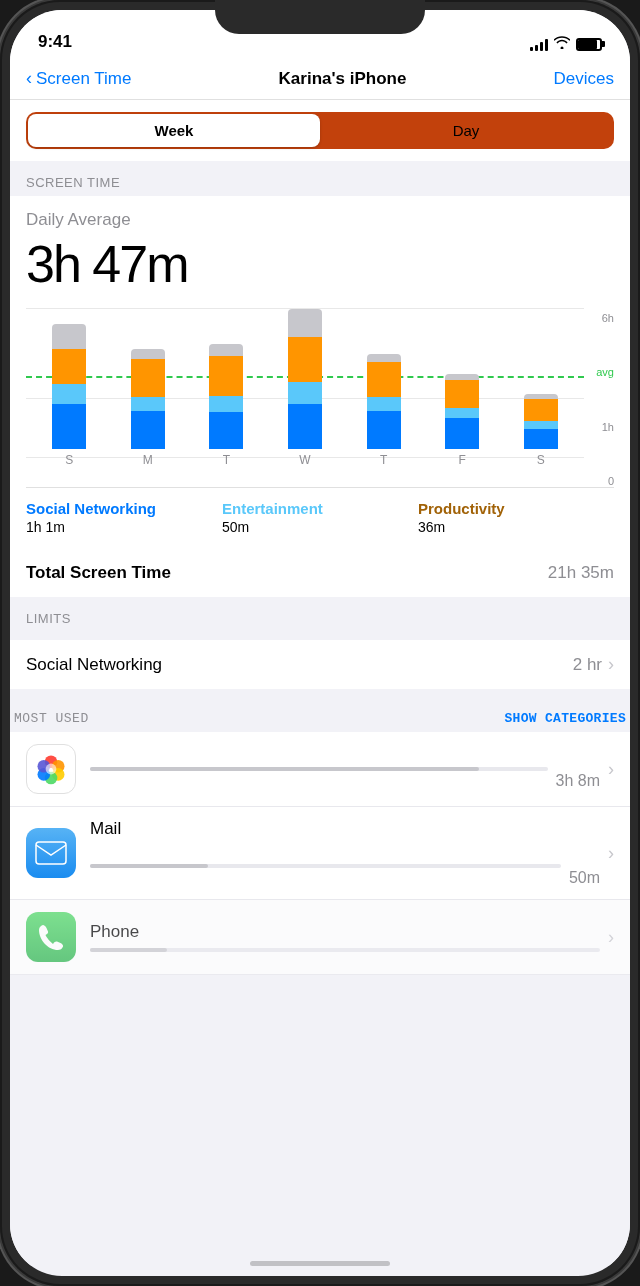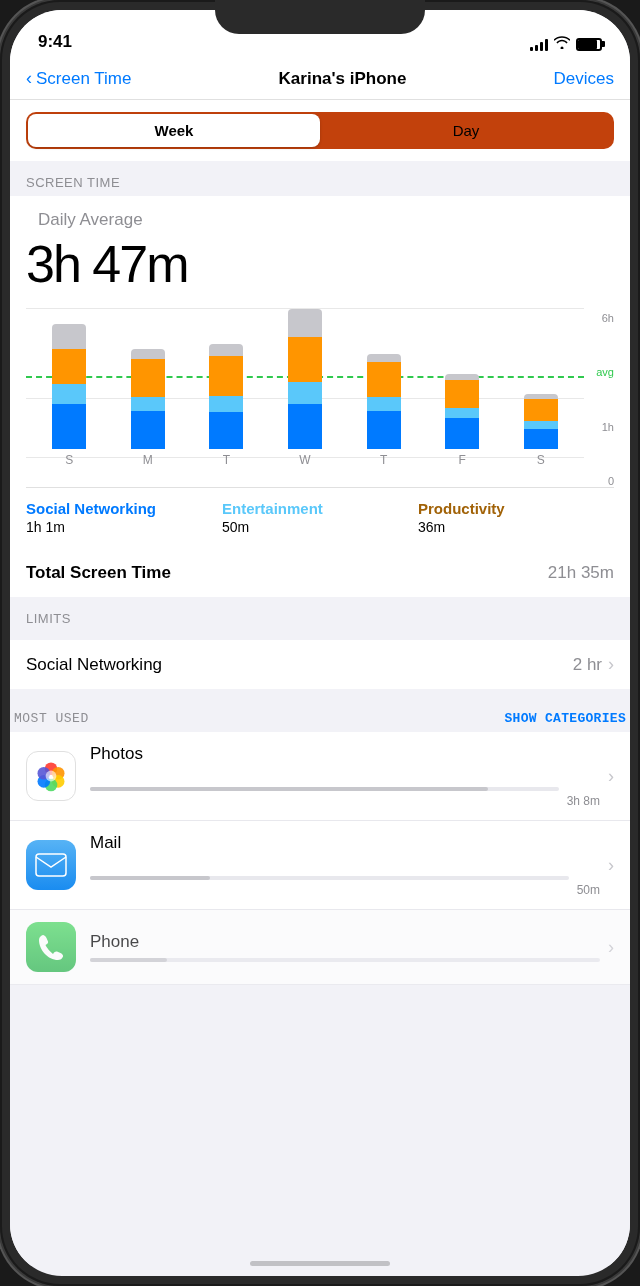--- a/index.html
+++ b/index.html
@@ -200,21 +200,21 @@
       text-transform: uppercase;
     }
 
     
     .screen-time-card {
       background: white;
       margin-bottom: 0;
     }
 
     .daily-avg-label {
-      padding: 14px 28px 4px;
+      padding: 14px 16px 4px;
       font-size: 17px;
       color: #8e8e93;
     }
 
     .daily-avg-value {
       padding: 0 16px 14px;
       font-size: 52px;
       font-weight: 300;
       color: #000;
       letter-spacing: -2px;
@@ -463,21 +463,21 @@
       position: relative;
     }
 
     .app-usage-fill {
       height: 100%;
       background: #c7c7cc;
       border-radius: 2px;
     }
 
     .app-time {
-      font-size: 12px;
+      font-size: 16px;
       color: #8e8e93;
       white-space: nowrap;
       margin-top: 24px;
     }
 
     
     .photos-icon {
       width: 50px;
       height: 50px;
       border-radius: 12px;
@@ -716,21 +716,20 @@
                 <circle cx="20" cy="12" r="7" fill="#ff3b30" opacity="0.9"></circle>
                 <circle cx="28" cy="17" r="7" fill="#ff9500" opacity="0.9"></circle>
                 <circle cx="28" cy="26" r="7" fill="#ffcc00" opacity="0.9"></circle>
                 <circle cx="20" cy="30" r="7" fill="#4cd964" opacity="0.9"></circle>
                 <circle cx="12" cy="26" r="7" fill="#007aff" opacity="0.9"></circle>
                 <circle cx="12" cy="17" r="7" fill="#5856d6" opacity="0.9"></circle>
                 <circle cx="20" cy="20" r="6" fill="white" opacity="0.6"></circle>
               </svg>
             </div>
             <div class="app-info">
-              <div class="app-name">Photos</div>
               <div class="app-bar-container">
                 <div class="app-usage-bar">
                   <div class="app-usage-fill" style="width: 85%;"></div>
                 </div>
                 <span class="app-time">3h 8m</span>
               </div>
             </div>
             <span class="chevron-right" style="margin-left:8px;">›</span>
           </div>
 

